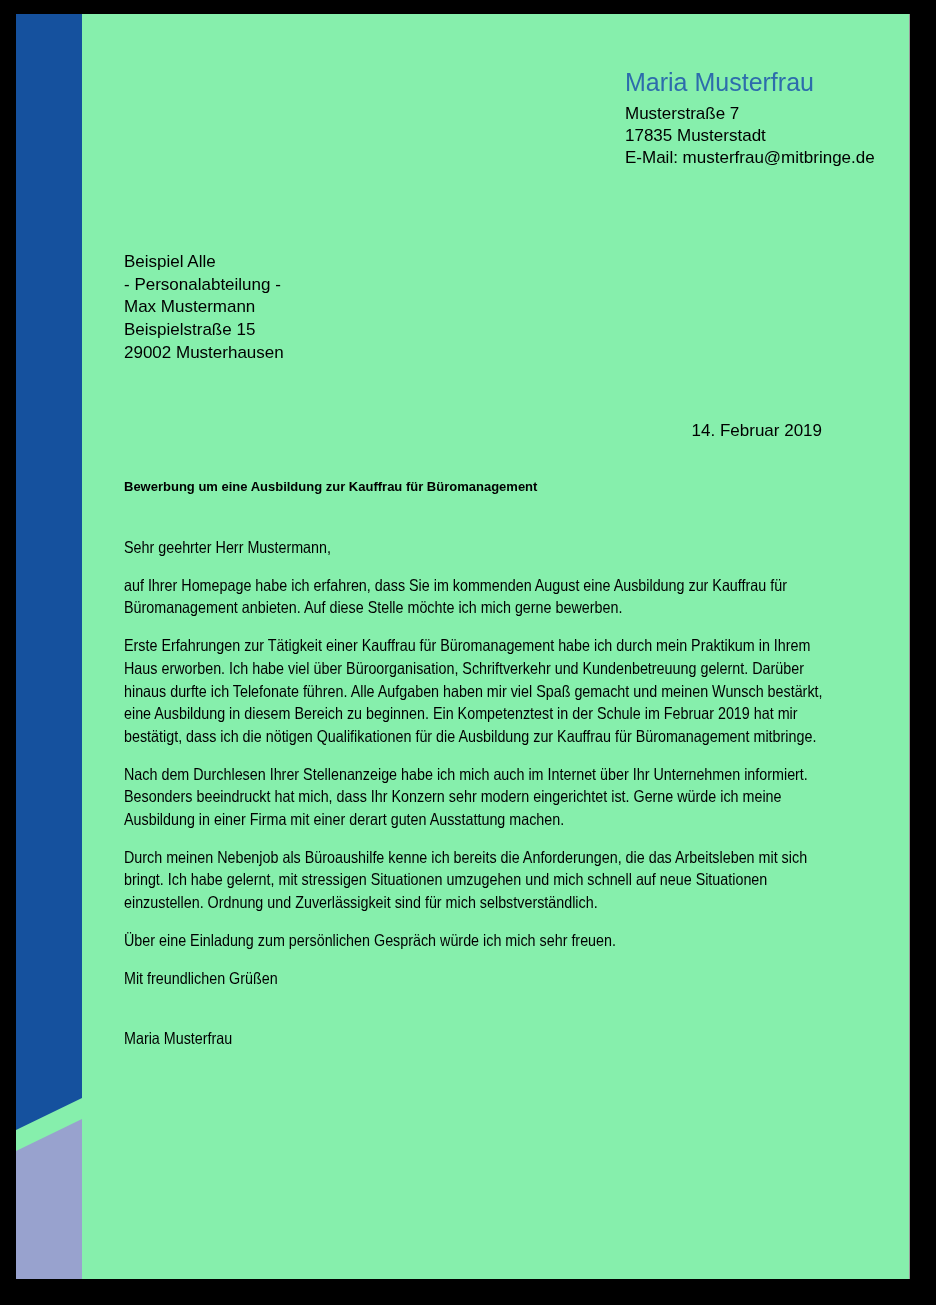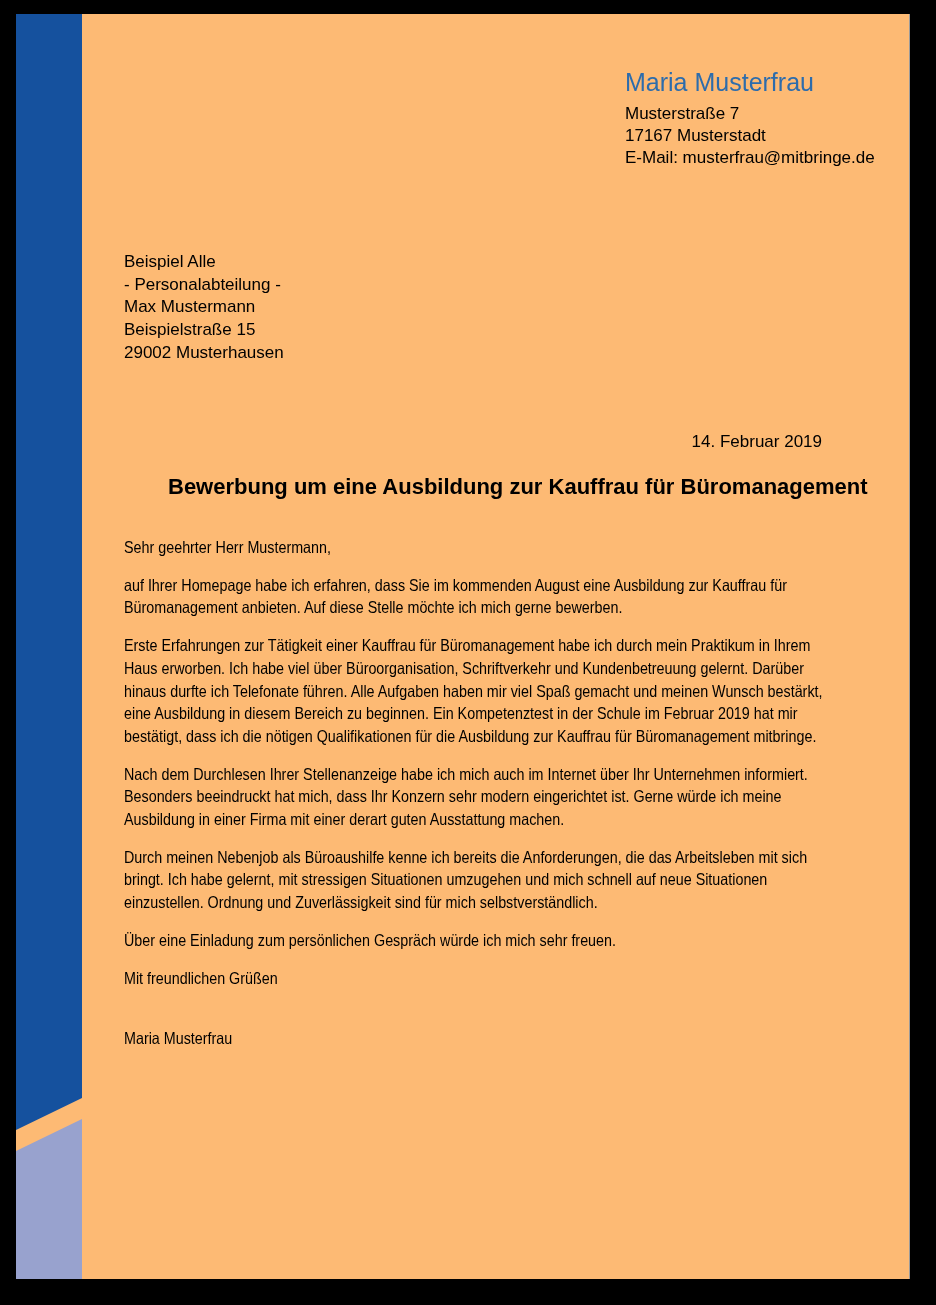--- a/index.html
+++ b/index.html
@@ -10,21 +10,21 @@
     position: relative;
     font-family: "Liberation Sans", "DejaVu Sans", sans-serif;
     color: #000000;
   }
   .page {
     position: absolute;
     left: 16px;
     top: 14px;
     width: 894px;
     height: 1265px;
-    background: #fdba74;
+    background: #86efac;
     overflow: hidden;
   }
   .page-edge {
     position: absolute;
     right: 0; top: 0;
     width: 1px; height: 100%;
     background: #9b9b9b;
   }
   .stripe-dark {
     position: absolute;
@@ -51,36 +51,35 @@
     font-size: 17px;
     line-height: 22px;
   }
   .recipient {
     position: absolute;
     left: 108px; top: 237px;
   }
   .recipient .addr-line { line-height: 22.7px; }
   .date-row {
     position: absolute;
-    left: 108px; top: 417px;
+    left: 108px; top: 406px;
     width: 712px;
     box-sizing: border-box;
     padding-right: 14px;
     text-align: right;
     font-size: 17px;
     line-height: 22px;
   }
   .subject {
     position: absolute;
     left: 108px; top: 462px;
-    font-size: 22px;
+    font-size: 13px;
     font-weight: bold;
     line-height: 22px;
     white-space: nowrap;
-    margin-left: 44px;
   }
   .body {
     position: absolute;
     left: 108px; top: 522px;
     width: 820px;
     transform: scaleX(0.868);
     transform-origin: 0 0;
     font-size: 16.5px;
     line-height: 22.7px;
   }
@@ -96,21 +95,21 @@
   <div class="stripe-dark" style="background: rgb(21, 81, 158);"></div>
 
   <div class="stripe-light" style="background: rgb(152, 162, 206);"></div>
 
   <div class="page-edge"></div>
 
   <div class="sender">
     <div class="sender-name" style="color: rgb(45, 108, 172);">Maria Musterfrau</div>
     <div class="sender-address">
         <div class="addr-line">Musterstraße 7</div>
-        <div class="addr-line">17167 Musterstadt</div>
+        <div class="addr-line">17835 Musterstadt</div>
         <div class="addr-line">E-Mail: musterfrau@mitbringe.de</div>
       </div>
   </div>
 
   <div class="recipient">
       <div class="addr-line">Beispiel Alle</div>
       <div class="addr-line">- Personalabteilung -</div>
       <div class="addr-line">Max Mustermann</div>
       <div class="addr-line">Beispielstraße 15</div>
       <div class="addr-line">29002 Musterhausen</div>

